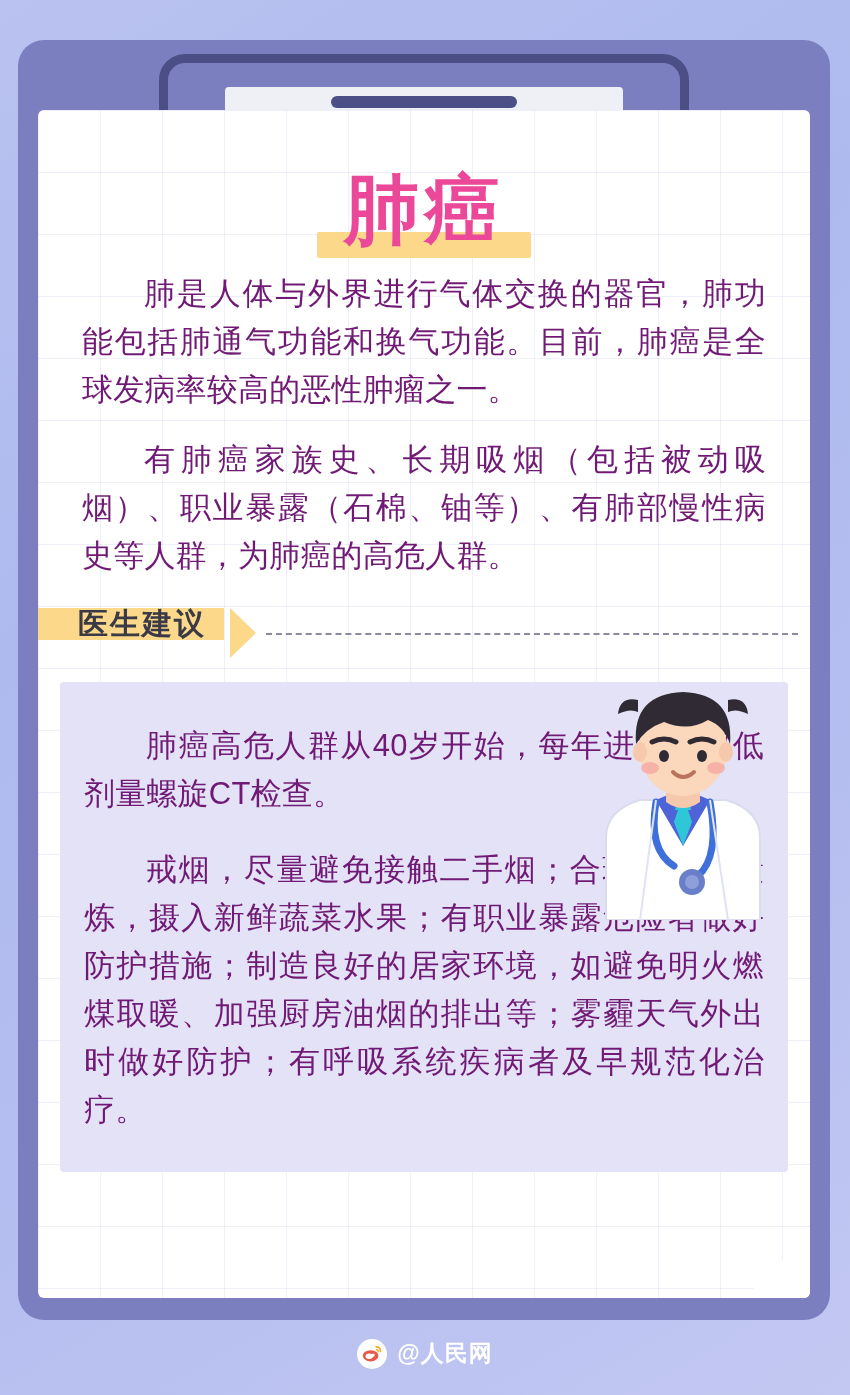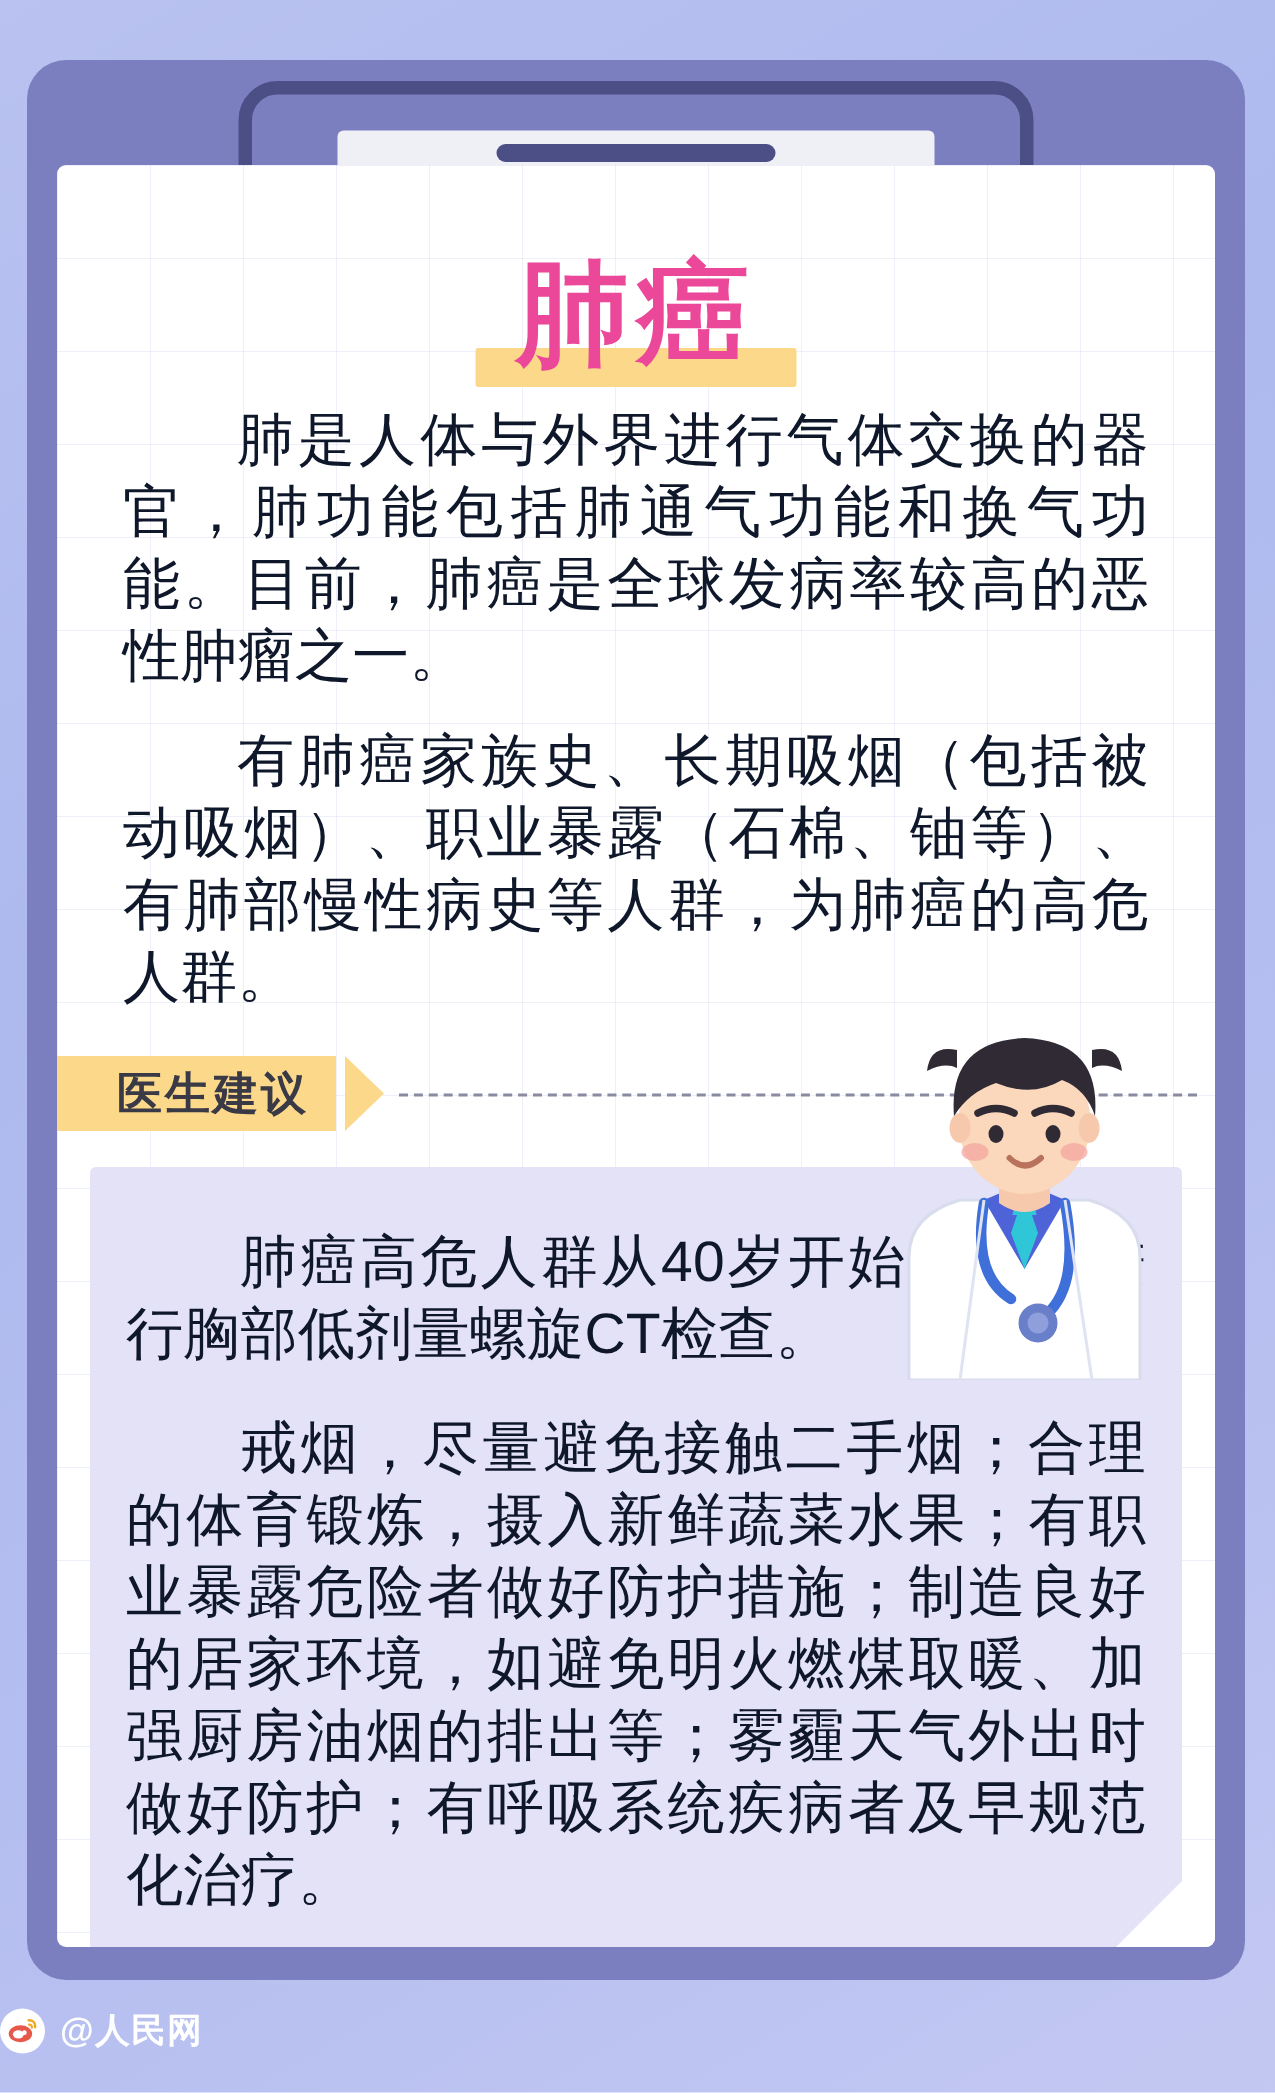--- a/index.html
+++ b/index.html
@@ -104,41 +104,41 @@
   .title {
     position: relative;
     font-size: 76px;
     font-weight: bold;
     color: #ec4899;
     letter-spacing: 4px;
     line-height: 96px;
   }
 
   p.para {
-    font-size: 38px;
+    font-size: 31px;
     line-height: 48px;
-    color: #0f172a;
+    color: #701a75;
     margin: 0 0 22px 0;
     text-indent: 2em;
     text-align: justify;
     letter-spacing: 0.2px;
   }
 
   
   .advice-row {
     position: relative;
     height: 64px;
     margin: 18px 0 6px -44px;
     width: calc(100% + 88px);
   }
   .advice-tag {
     position: absolute;
     left: 0;
     top: 6px;
-    height: 50px;
+    height: 32px;
     background: #fbd88a;
     display: flex;
     align-items: center;
     padding: 0 18px 0 40px;
     box-sizing: border-box;
   }
   .advice-tag span {
     font-size: 30px;
     font-weight: bold;
     color: #3a3a46;
@@ -196,20 +196,21 @@
   }
 
   
   .footer {
     position: absolute;
     left: 0;
     right: 0;
     bottom: 26px;
     display: flex;
     align-items: center;
+    justify-content: center;
     gap: 10px;
   }
   .weibo-logo {
     width: 30px;
     height: 30px;
     border-radius: 50%;
     background: #ffffff;
     display: flex;
     align-items: center;
     justify-content: center;

